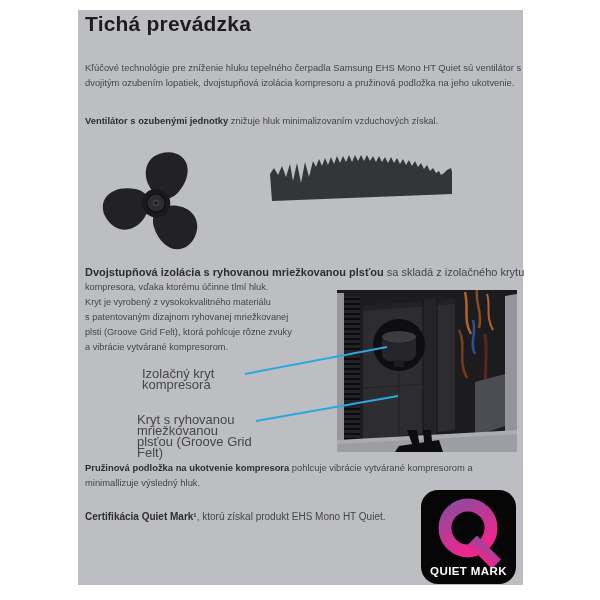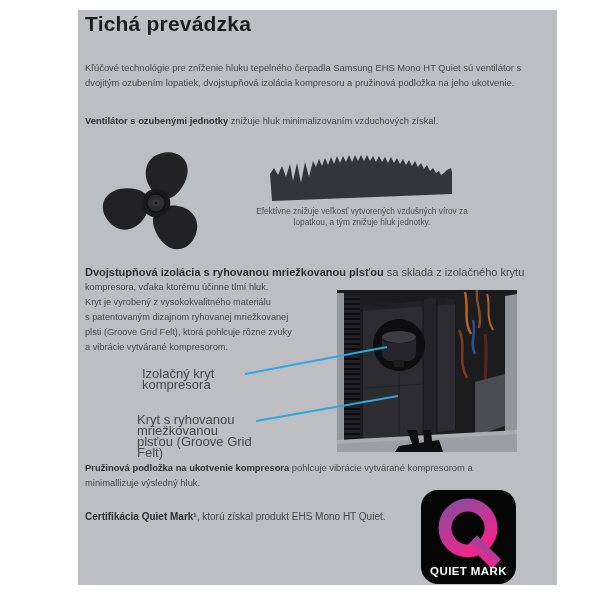--- a/index.html
+++ b/index.html
@@ -1,18 +1,18 @@
 <!DOCTYPE html>
 <html><head>
 <meta charset="utf-8">
 <style>
   html,body{margin:0;padding:0;background:#ffffff;}
   .page{position:relative;width:600px;height:600px;background:#ffffff;overflow:hidden;
         font-family:"Liberation Sans", sans-serif;}
-  .panel{position:absolute;left:78px;top:10px;width:445px;height:575px;background:#bdbec2;padding-left:34px;}
+  .panel{position:absolute;left:78px;top:10px;width:445px;height:575px;background:#bdbec2;}
   .abs{position:absolute;}
   .title{font-size:21px;font-weight:bold;color:#1d1d1f;letter-spacing:0.2px;}
   .para{font-size:9.4px;line-height:15px;color:#454548;}
   .b{font-weight:bold;color:#2e2e31;}
   .pre{white-space:pre-line;}
   .caption{font-size:8.3px;line-height:11px;color:#4c4c4e;text-align:center;}
   .callout-label{font-size:13px;line-height:11px;color:#47474a;}
   .logo-box{position:absolute;left:343px;top:480px;width:95px;height:94px;background:#060606;
             border-radius:17px;display:flex;align-items:center;justify-content:center;}
   svg{display:block;}
@@ -50,21 +50,20 @@
     <div class="abs" style="left:190px;top:138px;">
       <svg width="187" height="60" viewBox="0 0 187 60">
         <path fill="#343539" d="M2,26 L6,20 L10,27 L14,18 L18,29 L22,16 L25,33 L29,15 L33,35 L37,14 L41,29
           L45,13 L48,19 L51,11 L54,18 L57,10 L60,17 L63,9 L66,16 L69,8 L72,15 L75,8 L78,14 L81,7 L84,14
           L87,7 L90,13 L93,7 L96,13 L99,7 L102,13 L105,8 L108,14 L111,8 L114,14 L117,9 L120,15 L123,9
           L126,15 L129,10 L132,16 L135,11 L138,17 L141,12 L144,18 L147,13 L150,19 L153,15 L156,21 L159,17
           L162,23 L165,20 L168,25 L171,23 L173,27 L176,25 L179,22 L183,20 L184,24 L184,46 L4,53 Z"></path>
       </svg>
     </div>
 
-    <div class="abs caption" style="left:172px;top:196px;width:224px;">Efektívne znižuje veľkosť vytvorených vzdušných vírov za lopatkou, a tým znižuje hluk jednotky.</div>
 
     <div class="abs para" style="left:7px;top:255px;width:442px;font-size:11px;">
       <span class="b">Dvojstupňová izolácia s ryhovanou mriežkovanou plsťou</span><span> sa skladá z izolačného krytu</span>
     </div>
 
     <div class="abs para pre" style="left:7px;top:270px;font-size:9.2px;">kompresora, vďaka ktorému účinne tlmí hluk.
 Kryt je vyrobený z vysokokvalitného materiálu
 s patentovaným dizajnom ryhovanej mriežkovanej
 plsti (Groove Grid Felt), ktorá pohlcuje rôzne zvuky
 a vibrácie vytvárané kompresorom.</div>

